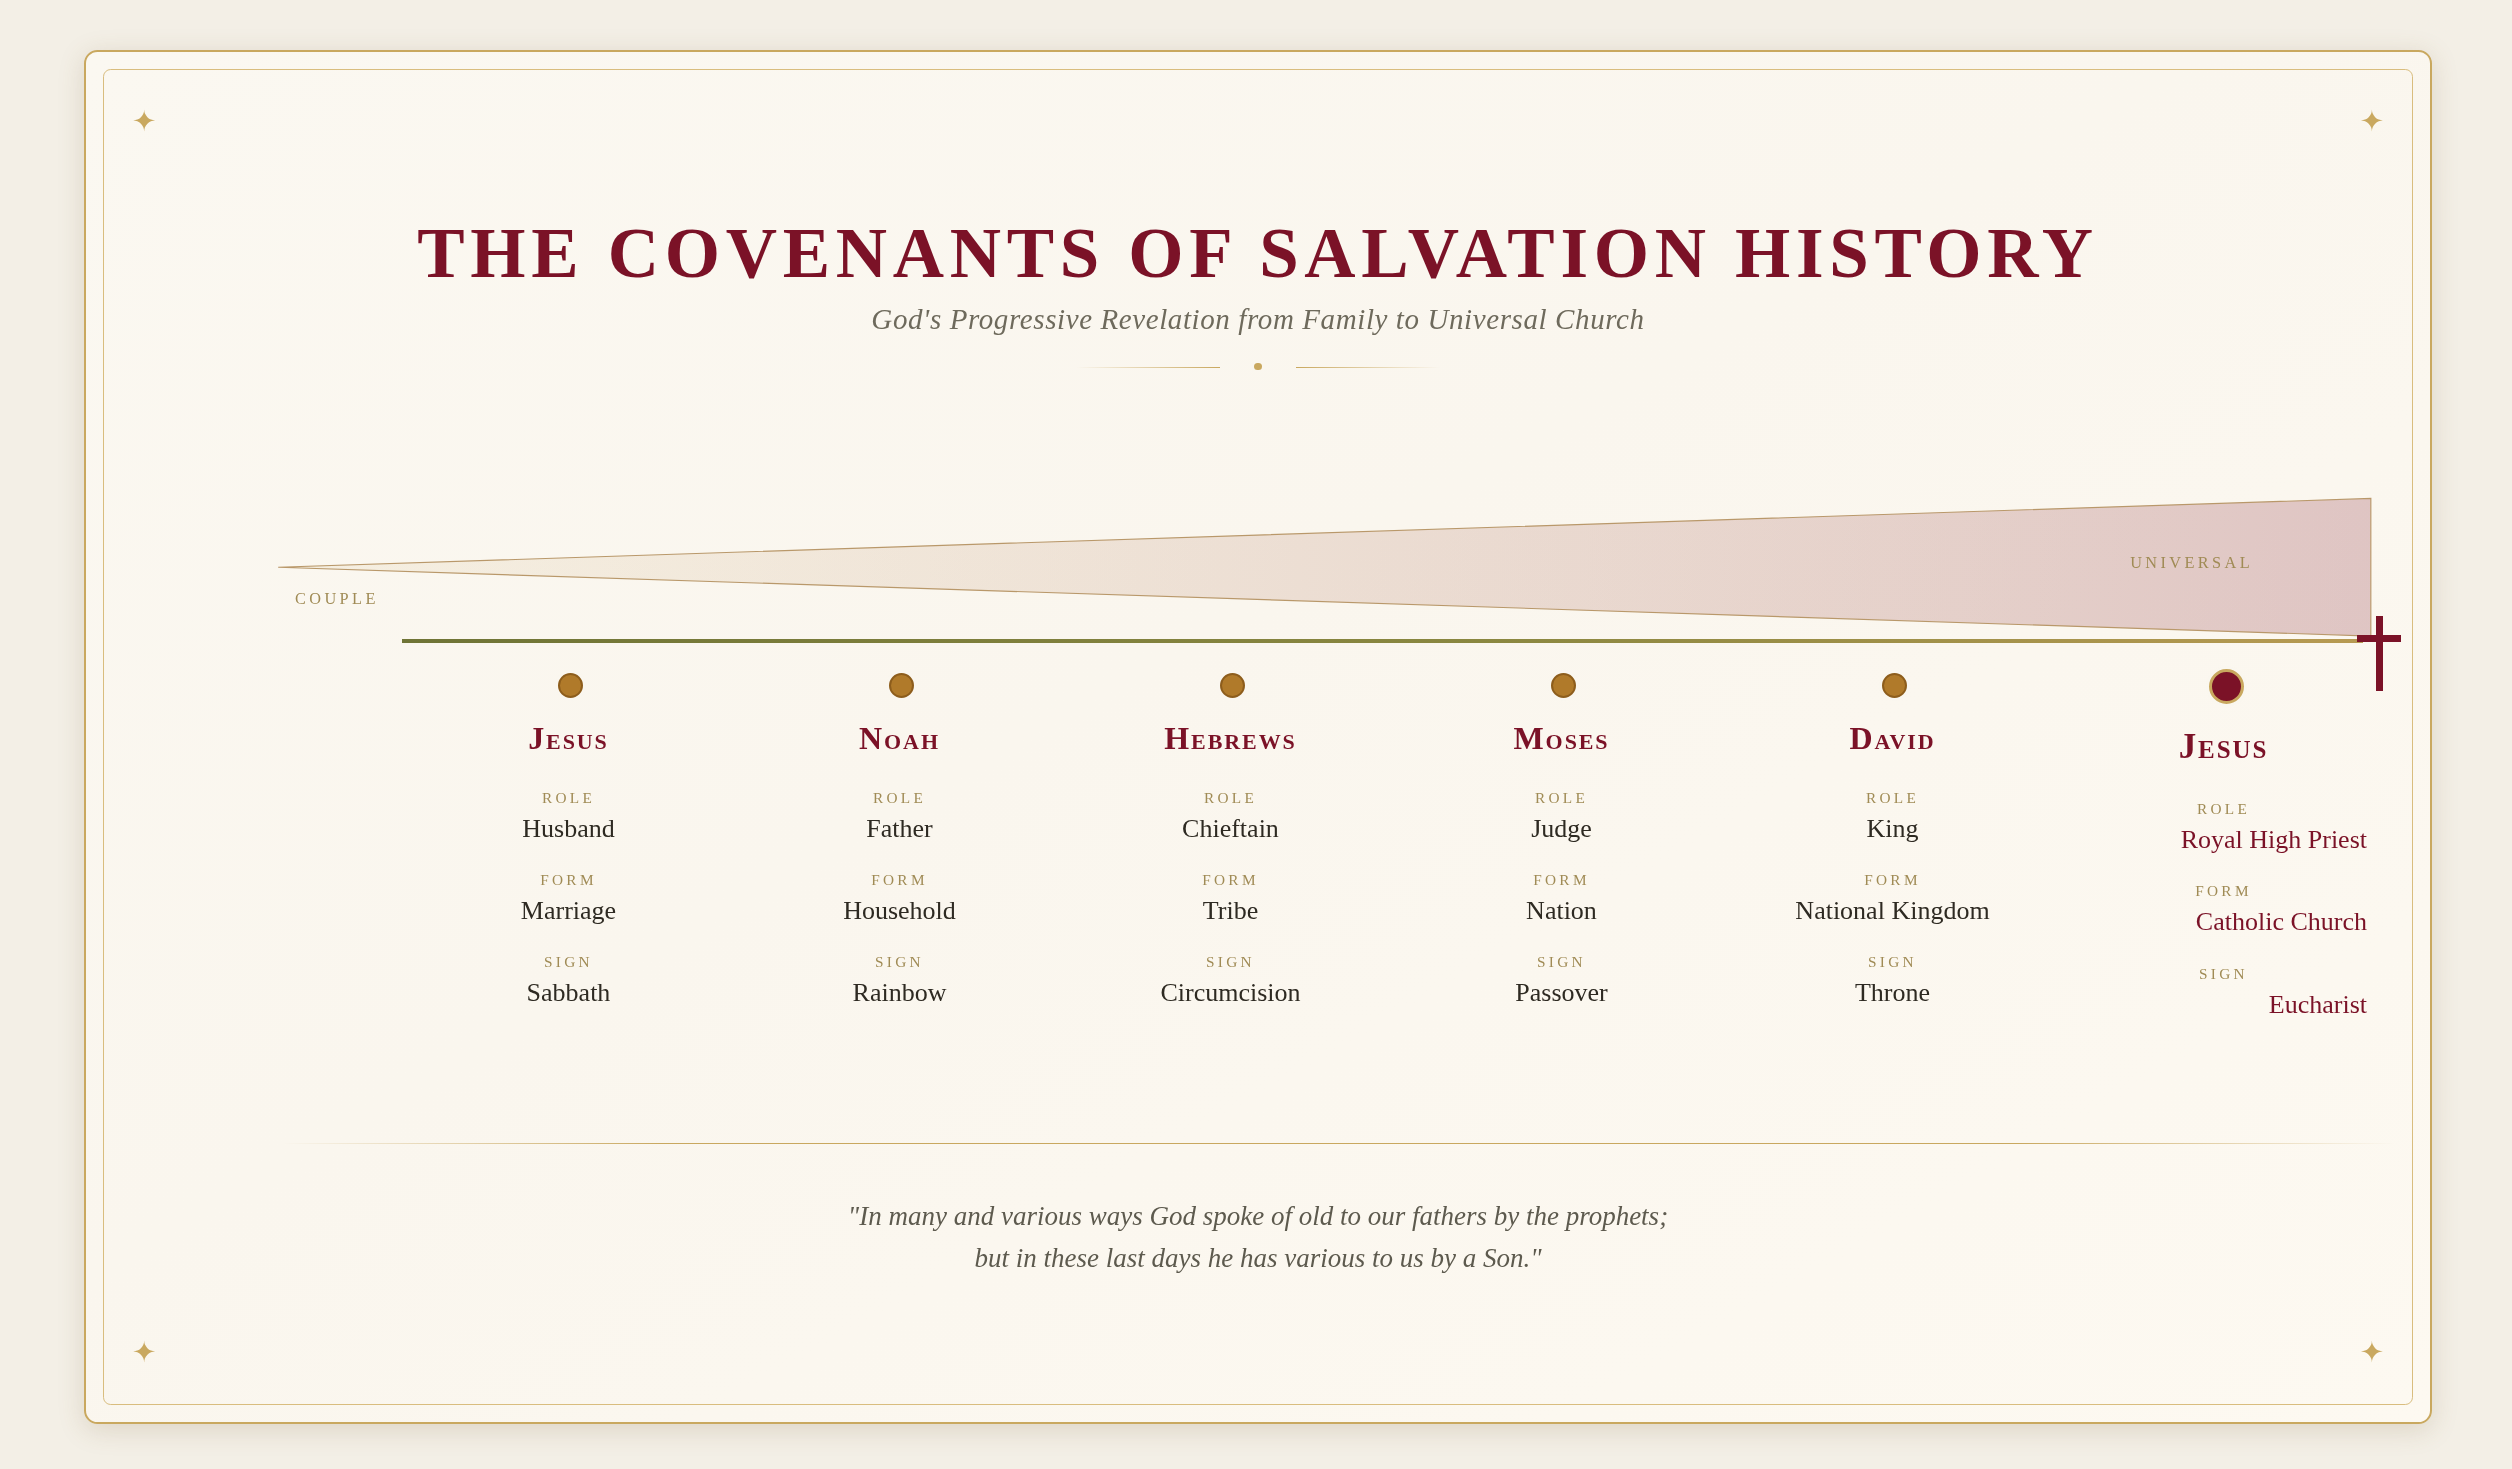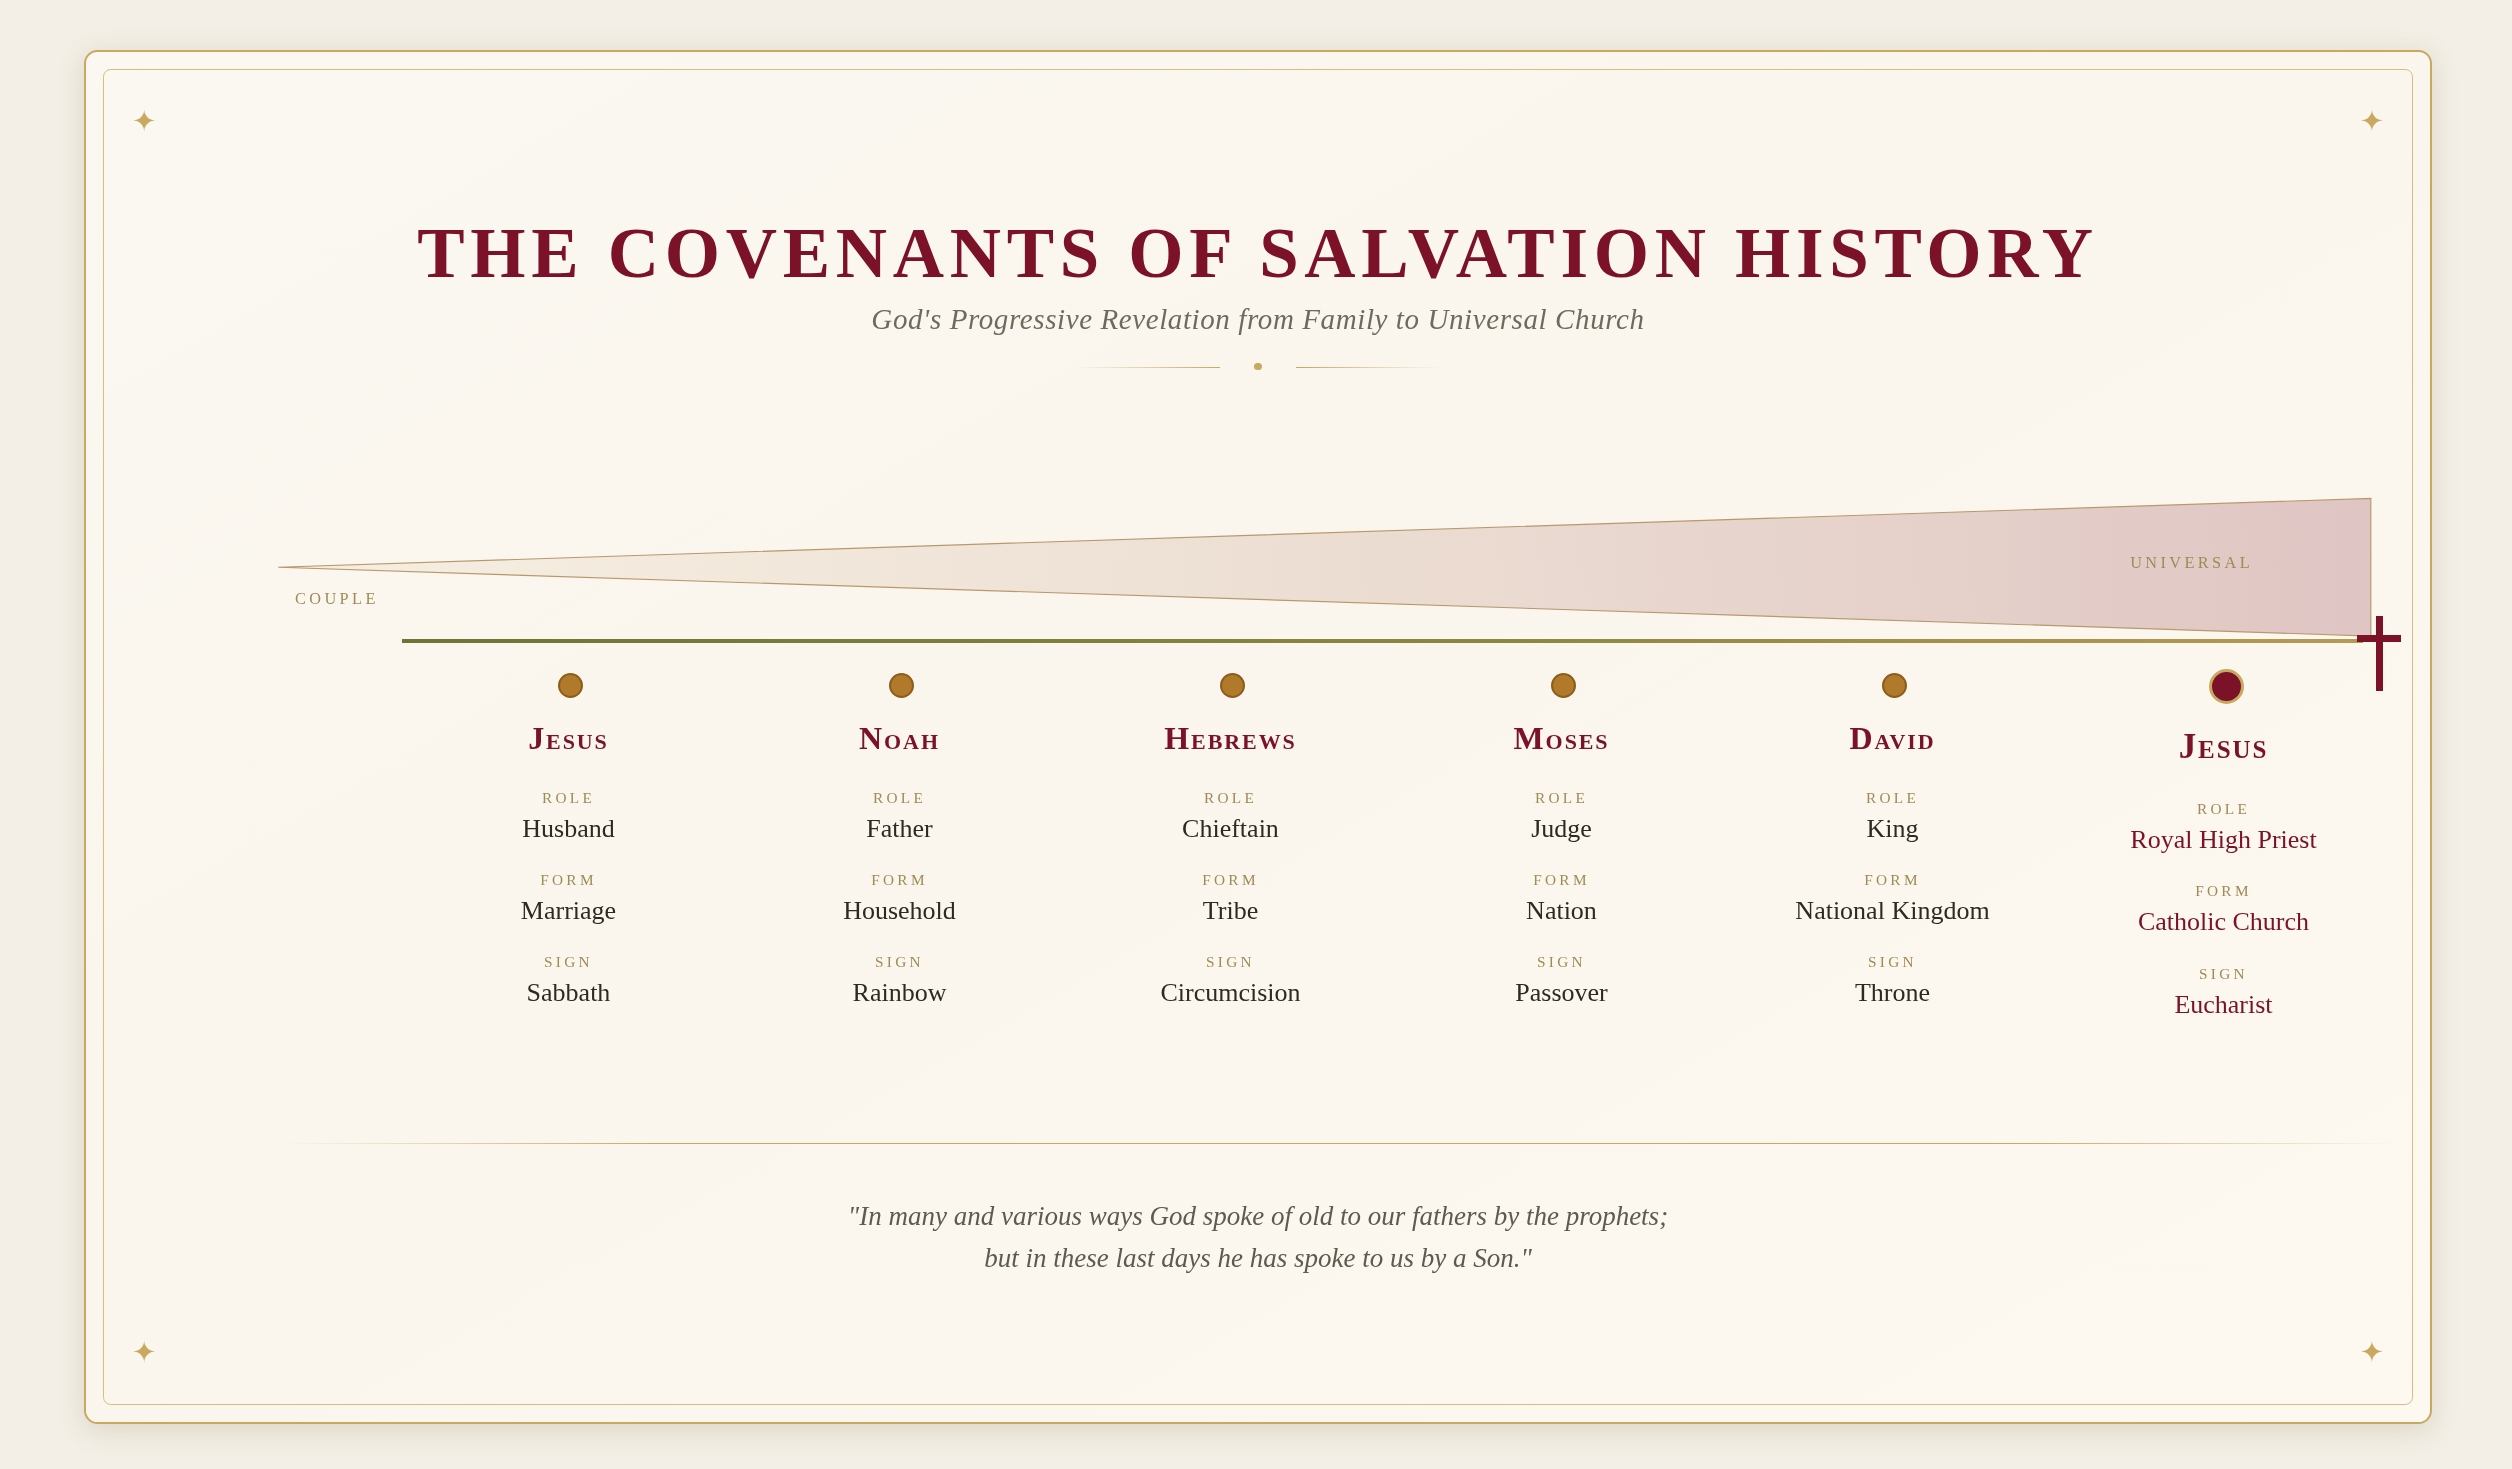--- a/index.html
+++ b/index.html
@@ -220,21 +220,21 @@
     color: #a08b55;
     font-size: 15.3px;
     letter-spacing: 3.3px;
     text-transform: uppercase;
   }
   .field-value {
     color: #2e2a22;
     font-size: 26px;
     margin-top: 6.7px;
   }
-  .col.final .field-value { color: #7b1227; }
+  .col.final .field-value { color: #7b1227; text-align: right; }
   .f-role { top: 144px; }
   .f-form { top: 226px; }
   .f-sign { top: 308px; }
   .col.final .f-role { top: 155px; }
   .col.final .f-form { top: 237px; }
   .col.final .f-sign { top: 320px; }
 
   
   .footer-rule {
     position: absolute;
@@ -415,16 +415,16 @@
         <div class="field-label">Sign</div>
         <div class="field-value">Eucharist</div>
       </div>
     </div>
 
   </div>
 
   <div class="footer-rule"></div>
   <div class="quote">
     <div>"In many and various ways God spoke of old to our fathers by the prophets;</div>
-    <div>but in these last days he has spoke to us by a Son."</div>
+    <div>but in these last days he has various to us by a Son."</div>
   </div>
 </div>
 
 
 </body></html>

